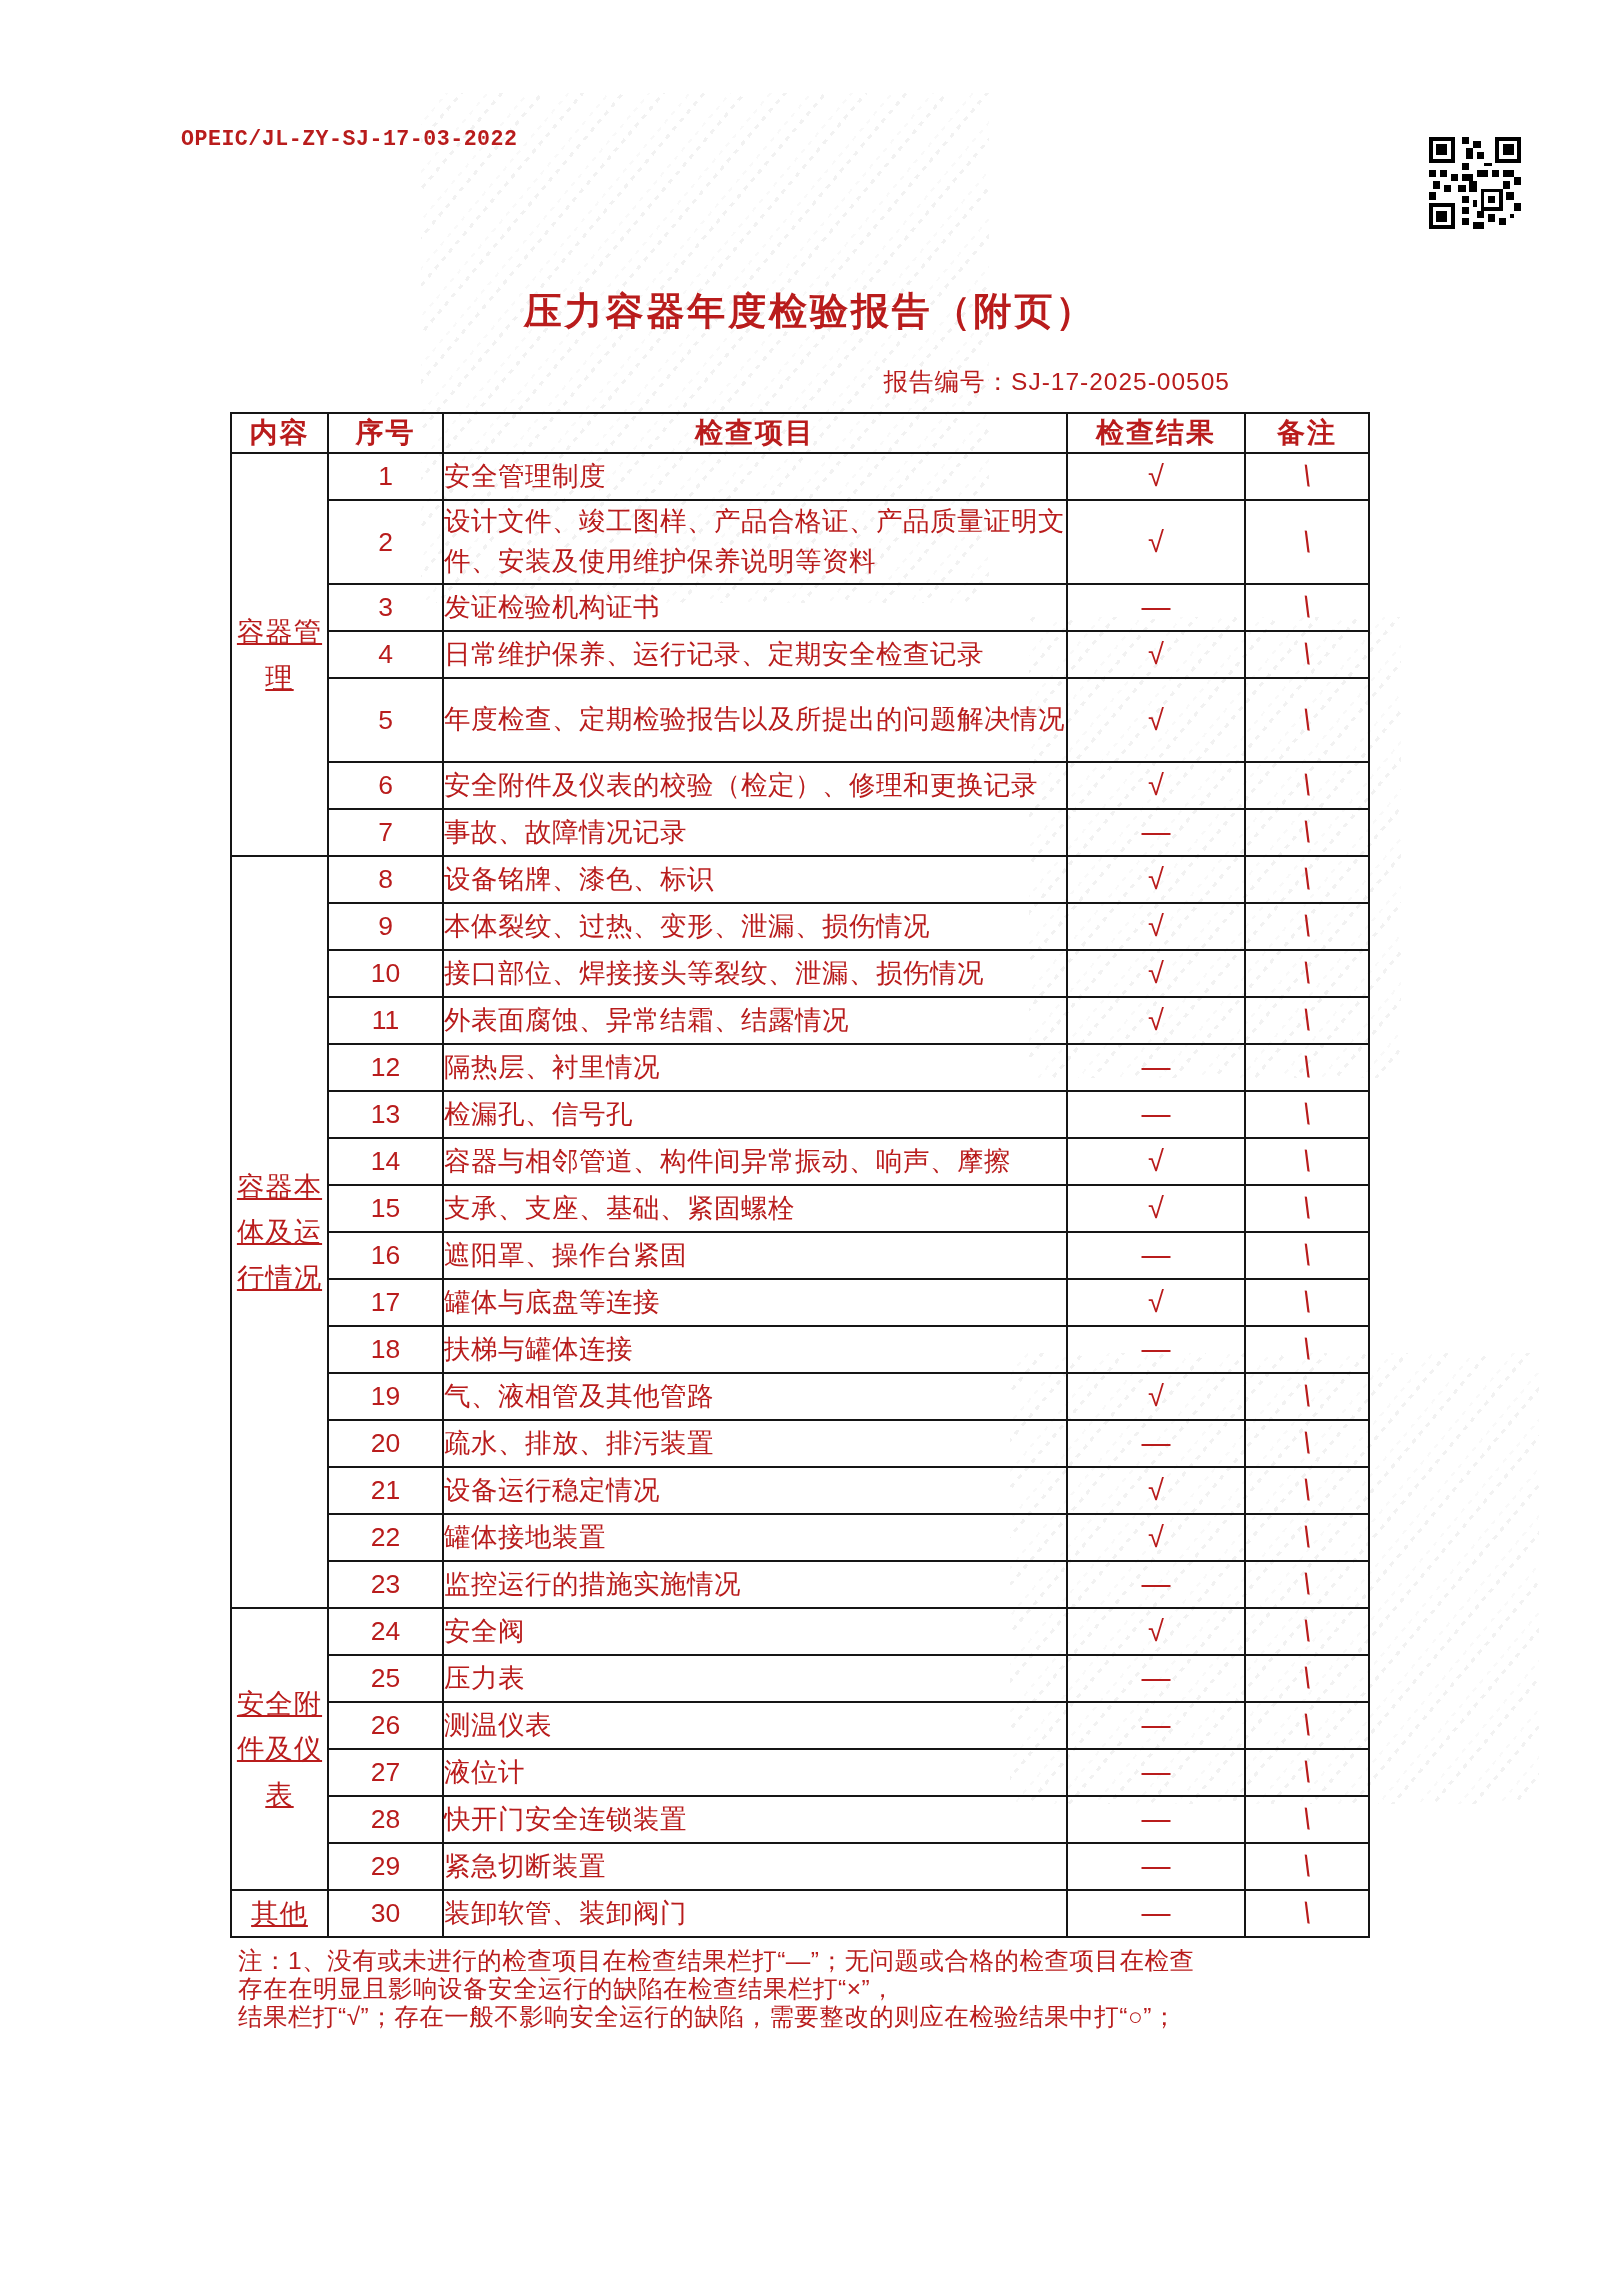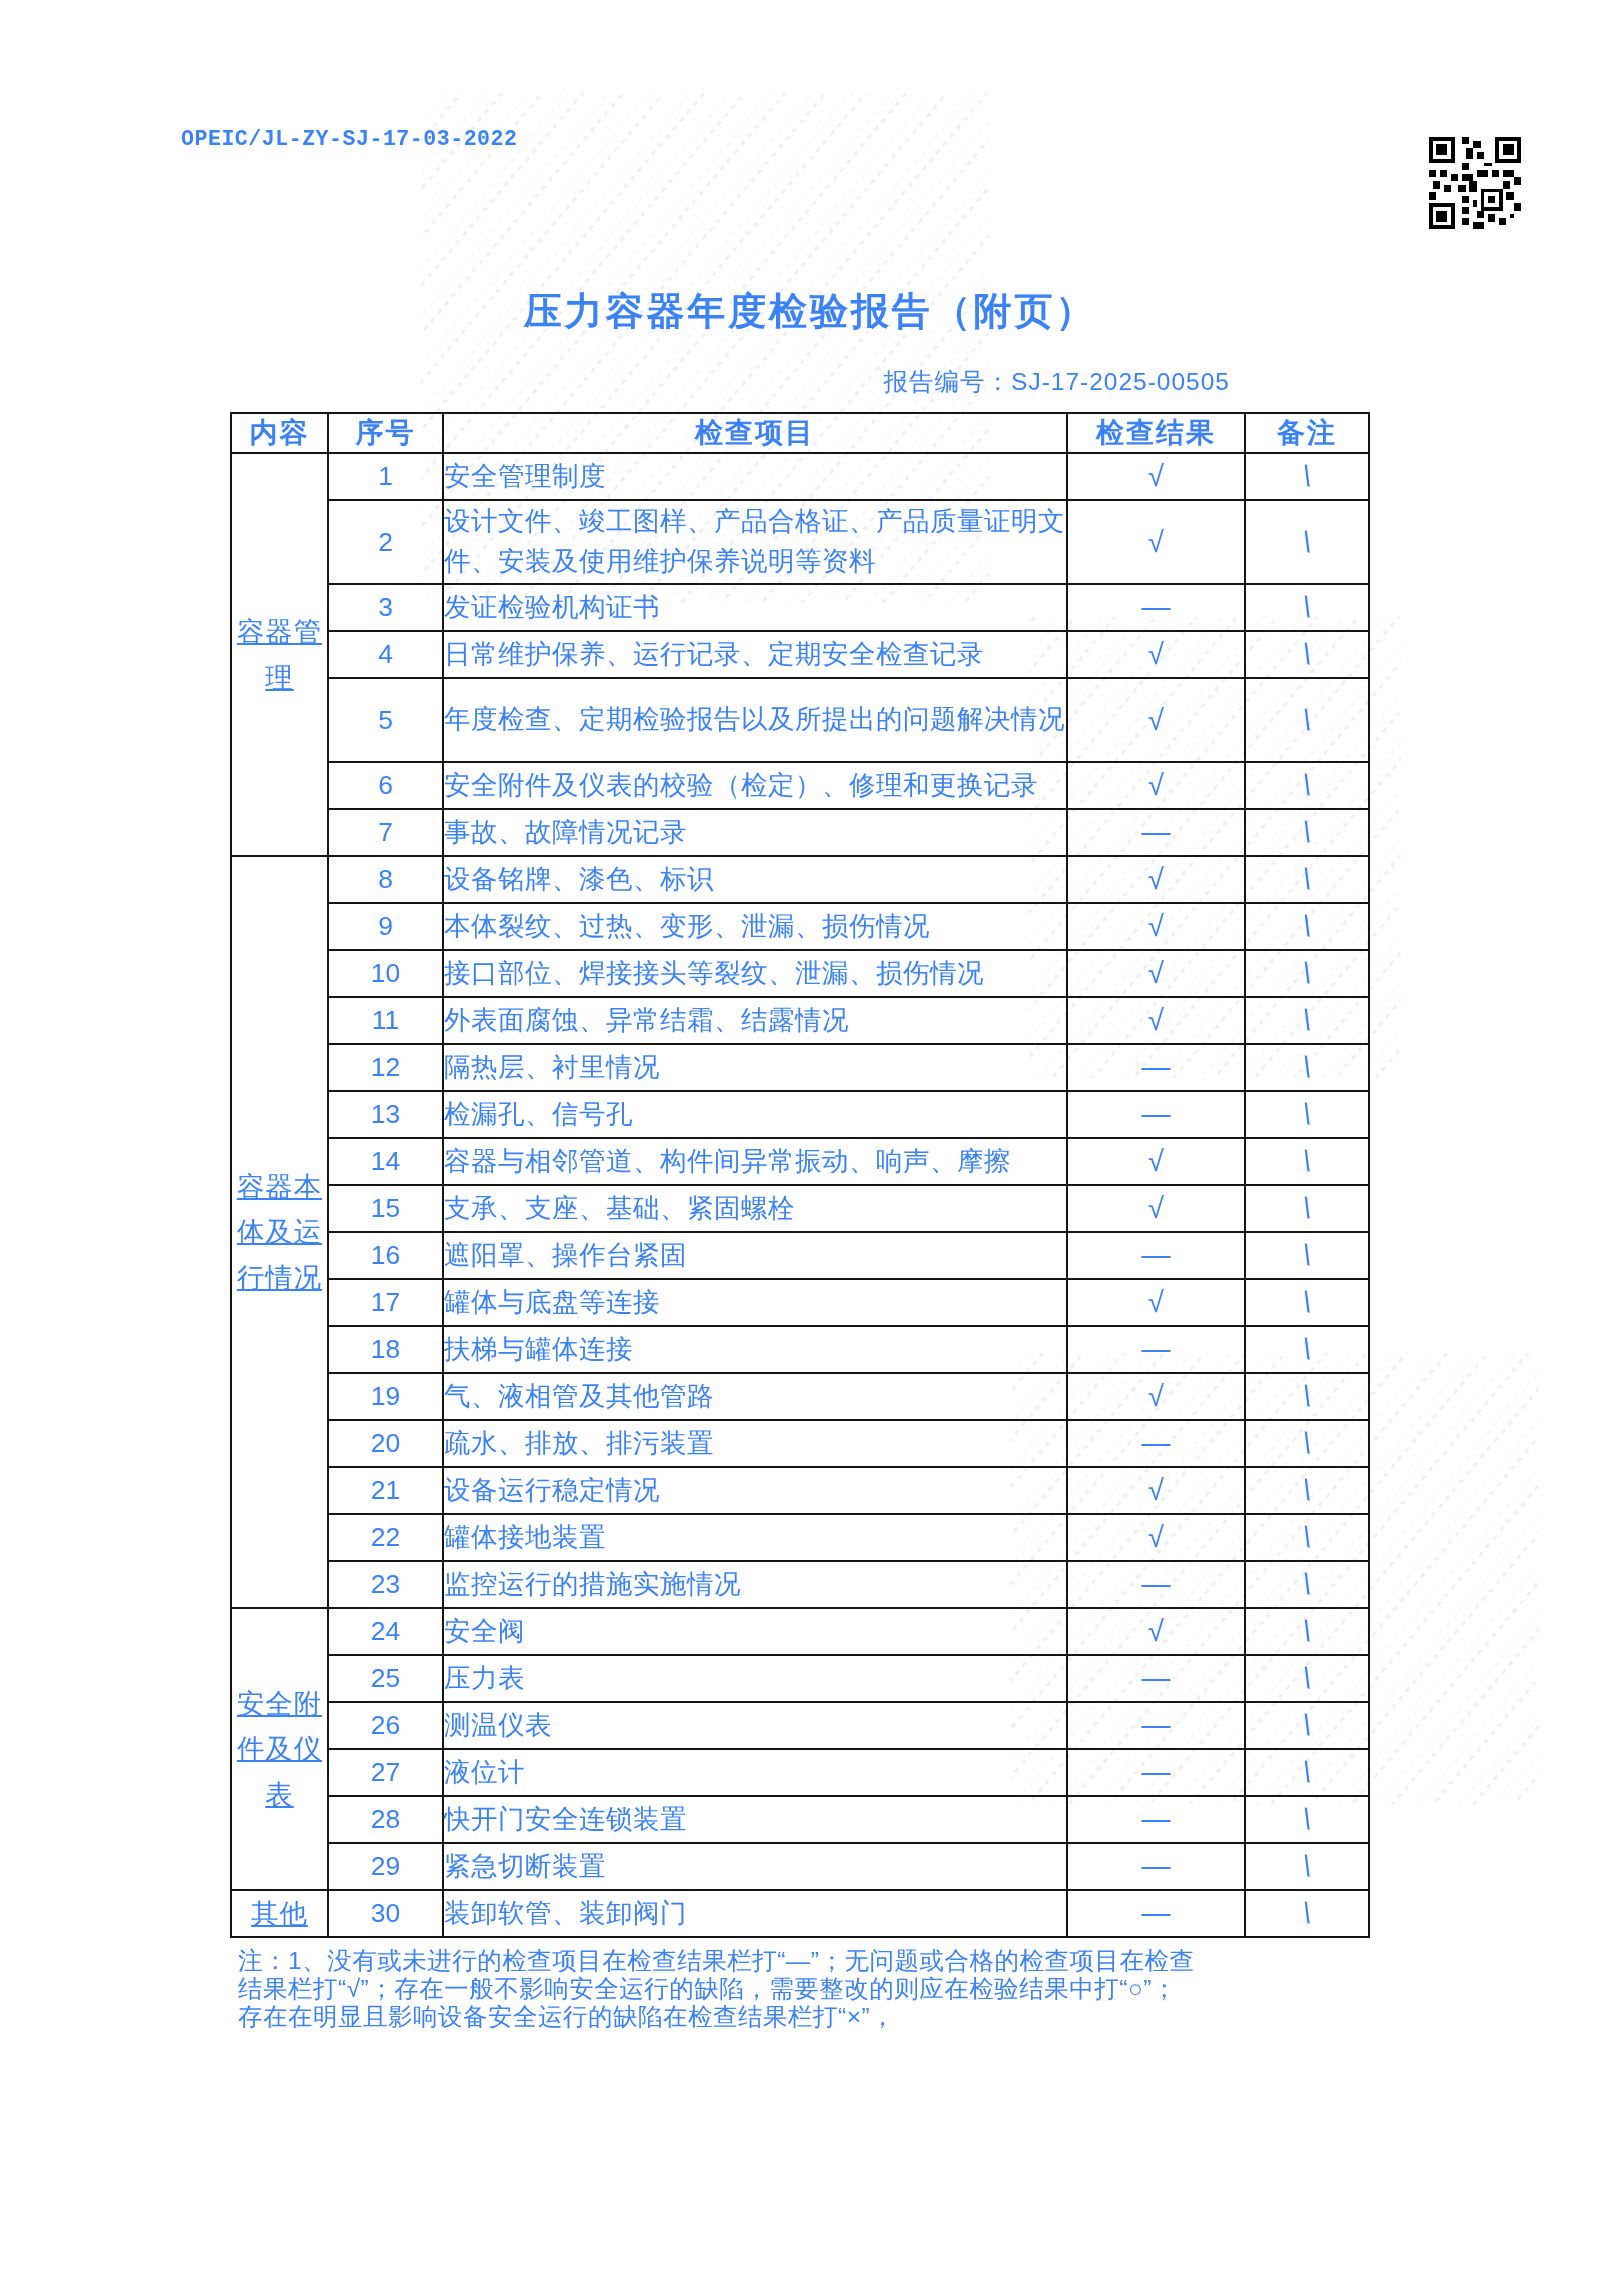--- a/index.html
+++ b/index.html
@@ -2,21 +2,21 @@
 <html><head>
 <meta charset="utf-8">
 <style>
   html,body{margin:0;padding:0;background:#e8e8e8;}
   .page{
     position:relative;
     width:1620px;height:2292px;
     margin:0 auto;
     background:#ffffff;
     font-family:"Liberation Sans","DejaVu Sans",sans-serif;
-    color:#3b82f6;
+    color:#b91c1c;
     overflow:hidden;
   }
   
   .wm{
     position:absolute;
     opacity:.14;
     background:repeating-linear-gradient(-50deg,
       transparent 0 17.6px,
       rgba(90,90,90,.55) 17.6px 20.6px,
       transparent 20.6px 29px,
@@ -347,19 +347,19 @@
           <td class="num-cell">30</td>
           <td class="item-cell">装卸软管、装卸阀门</td>
           <td class="result-cell">—</td>
           <td class="remark-cell"><span>\</span></td>
         </tr>
       </tbody>
   </table>
 
   <div class="notes">
     <div>注：1、没有或未进行的检查项目在检查结果栏打“—”；无问题或合格的检查项目在检查</div>
+    <div>存在在明显且影响设备安全运行的缺陷在检查结果栏打“×”，</div>
     <div>结果栏打“√”；存在一般不影响安全运行的缺陷，需要整改的则应在检验结果中打“○”；</div>
-    <div>存在在明显且影响设备安全运行的缺陷在检查结果栏打“×”，</div>
   </div>
 
 
 </div>
 
 
 </body></html>

